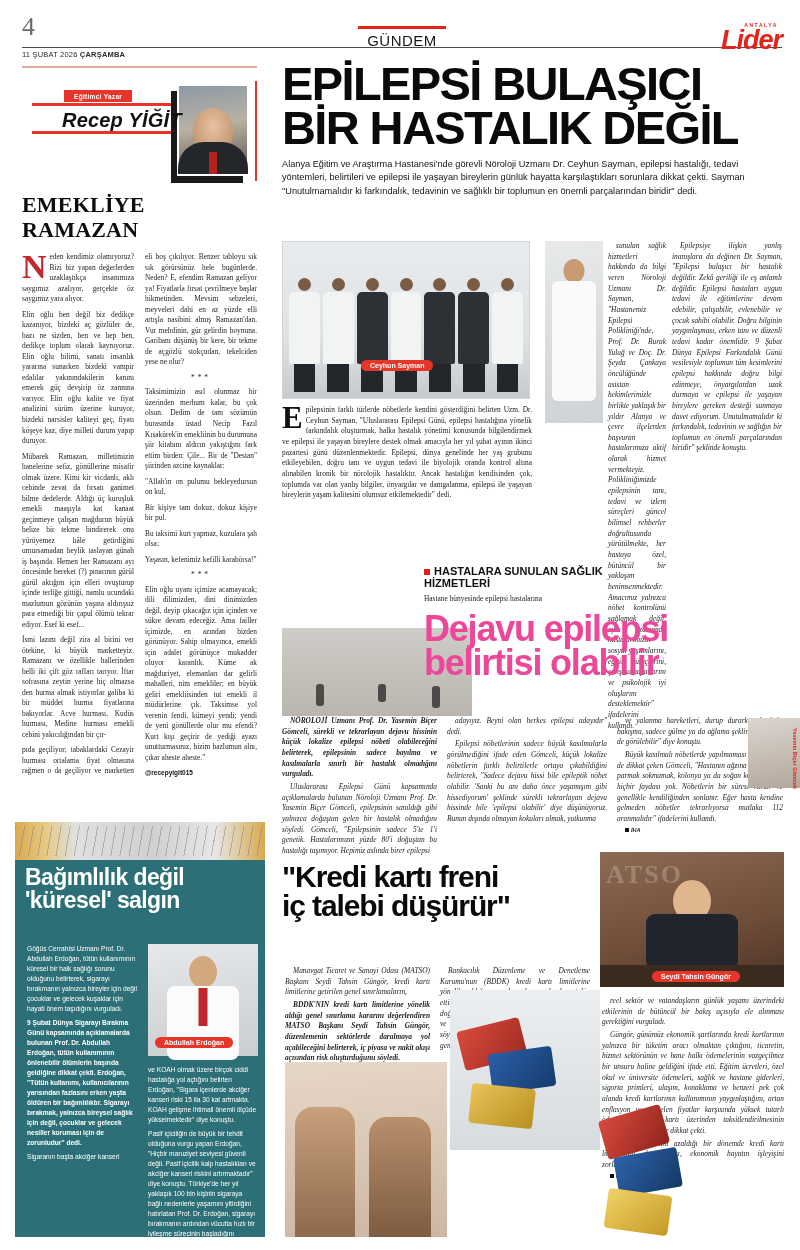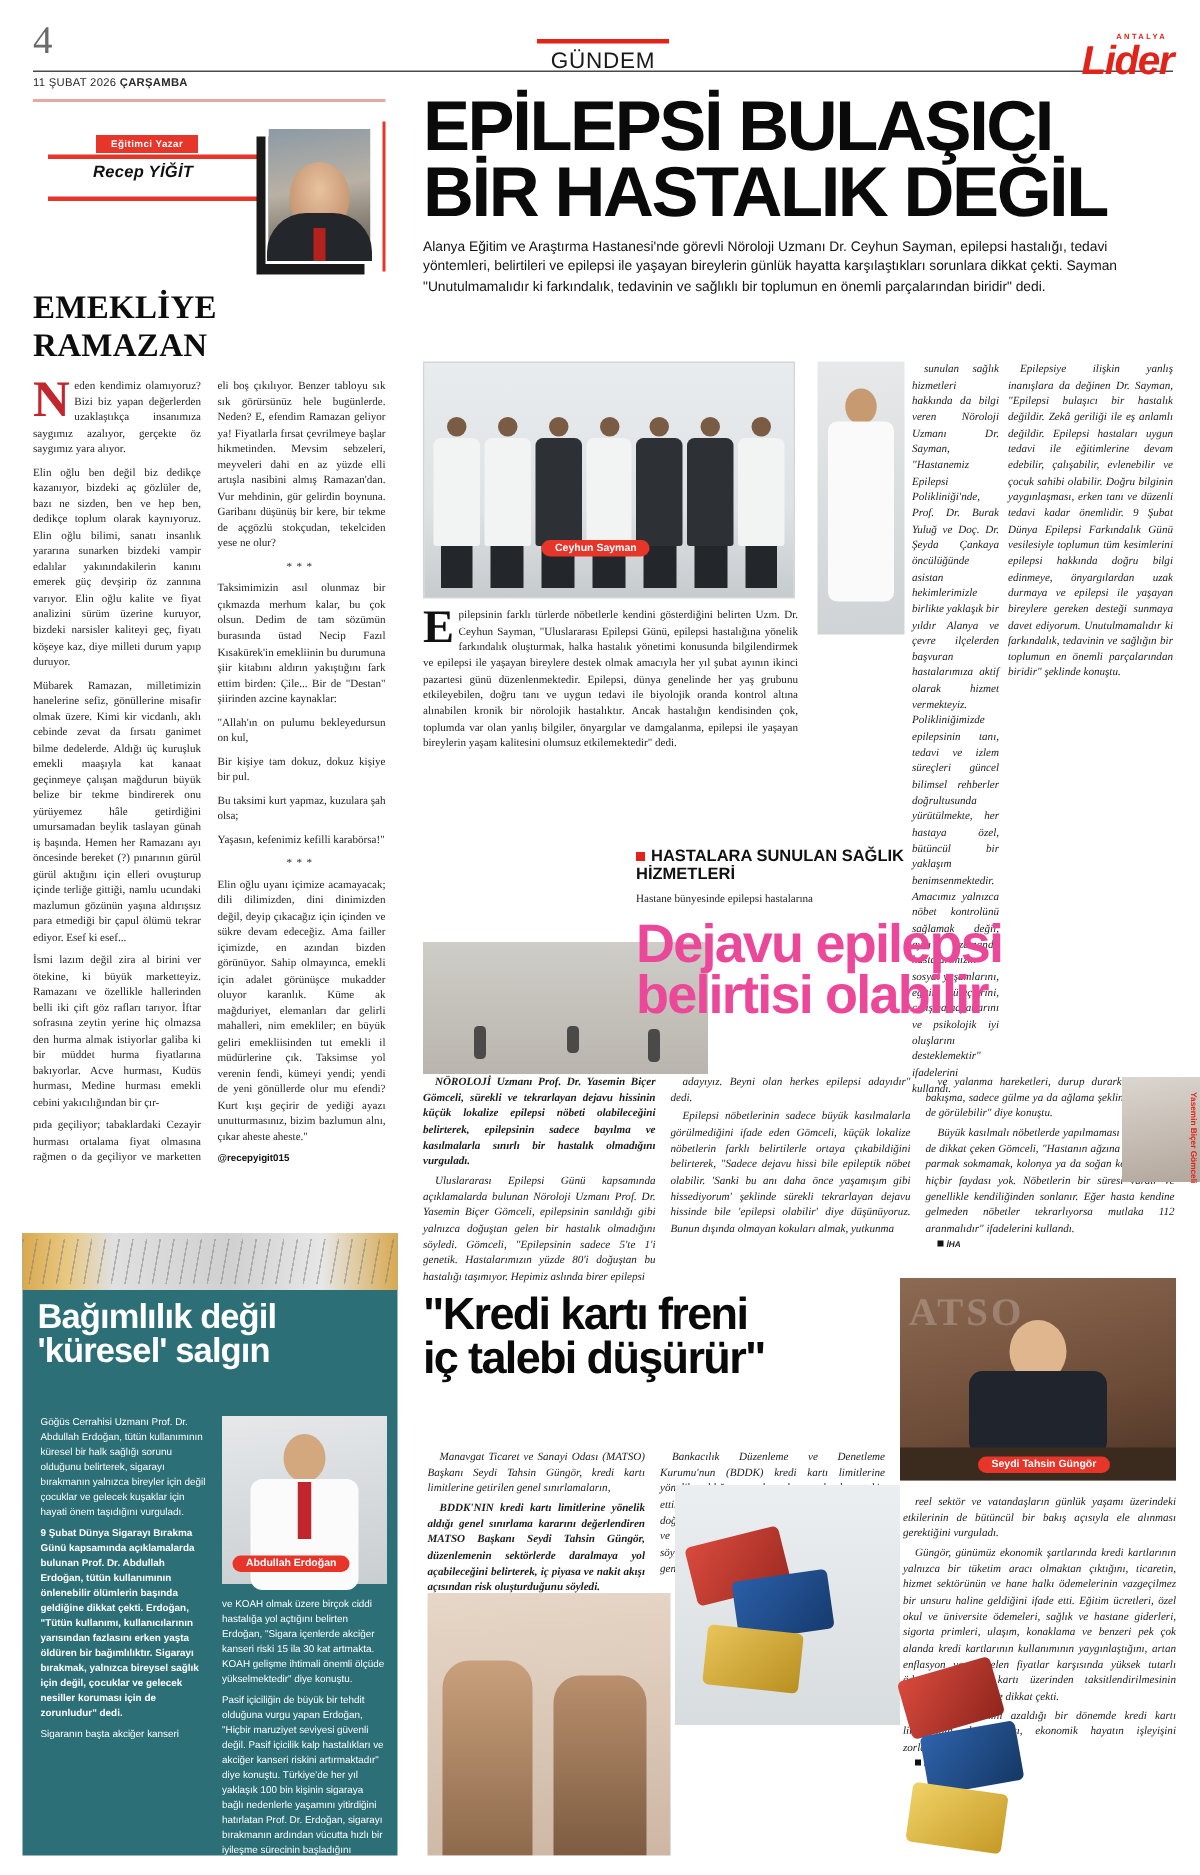--- a/index.html
+++ b/index.html
@@ -26,21 +26,21 @@
 
   
   .columnist { position: absolute; top: 66px; left: 22px; width: 235px; }
   .col-topline { height: 2px; background: #e8a9a4; width: 100%; margin-bottom: 11px; }
   .col-head { position: relative; height: 112px; }
   .author-tag { position: absolute; top: 11px; left: 42px; background: #e8352a; color: #fff;
     font-family: "Liberation Sans", sans-serif; font-size: 6.5px; font-weight: 700;
     padding: 2.5px 10px; letter-spacing: .3px; z-index: 3; }
   .tag-bar { position: absolute; top: 24px; left: 10px; width: 150px; height: 3px; background: #e8352a; }
   .author-name { position: absolute; top: 30px; left: 40px; font-family: "Liberation Sans", sans-serif;
-    font-size: 11px; font-style: italic; font-weight: 700; color: #111; letter-spacing: .2px; z-index: 3; }
+    font-size: 20px; font-style: italic; font-weight: 700; color: #111; letter-spacing: .2px; z-index: 3; }
   .name-bar { position: absolute; top: 52px; left: 10px; width: 150px; height: 3px; background: #e8352a; }
   .author-photo { position: absolute; top: 5px; right: 8px; width: 72px; height: 92px;
     background: linear-gradient(170deg,#8c9aa6 0%,#b9b1a4 45%,#5c5148 100%); border: 2px solid #fff; z-index: 2; }
   .photo-shadow { position: absolute; top: 12px; right: 14px; width: 72px; height: 92px; background: #1a1a1a; z-index: 1; }
   .photo-redline { position: absolute; top: 2px; right: 0px; width: 2px; height: 100px; background: #e8352a; z-index: 3; }
   .photo-face { position:absolute; left:50%; top:22px; transform:translateX(-50%); width:40px; height:46px;
     background: radial-gradient(ellipse at 50% 40%, #e8c2a0 0%, #c99b76 70%, #a87a55 100%); border-radius: 50% 50% 45% 45%; }
   .photo-body { position:absolute; left:50%; bottom:0; transform:translateX(-50%); width:70px; height:32px; background:#23262b; border-radius: 26px 26px 0 0;}
   .photo-tie { position:absolute; left:50%; bottom:0; transform:translateX(-50%); width:8px; height:22px; background:#b3221c; }
   .col-title { font-family: "Liberation Serif", serif; font-size: 22px; font-weight: 700;
@@ -194,21 +194,21 @@
     <div class="col-title">
       <span>EMEKLİYE RAMAZAN</span>
     </div>
     <div class="col-body">
       <p class="dropcap">Neden kendimiz olamıyoruz? Bizi biz yapan değerlerden uzaklaştıkça insanımıza saygımız azalıyor, gerçekte öz saygımız yara alıyor.</p>
       <p>Elin oğlu ben değil biz dedikçe kazanıyor, bizdeki aç gözlüler de, bazı ne sizden, ben ve hep ben, dedikçe toplum olarak kaynıyoruz. Elin oğlu bilimi, sanatı insanlık yararına sunarken bizdeki vampir edalılar yakınındakilerin kanını emerek güç devşirip öz zannına varıyor. Elin oğlu kalite ve fiyat analizini sürüm üzerine kuruyor, bizdeki narsisler kaliteyi geç, fiyatı köşeye kaz, diye milleti durum yapıp duruyor.</p>
       <p>Mübarek Ramazan, milletimizin hanelerine sefiz, gönüllerine misafir olmak üzere. Kimi kir vicdanlı, aklı cebinde zevat da fırsatı ganimet bilme dedelerde. Aldığı üç kuruşluk emekli maaşıyla kat kanaat geçinmeye çalışan mağdurun büyük belize bir tekme bindirerek onu yürüyemez hâle getirdiğini umursamadan beylik taslayan günah iş başında. Hemen her Ramazanı ayı öncesinde bereket (?) pınarının gürül gürül aktığını için elleri ovuşturup içinde terliğe gittiği, namlu ucundaki mazlumun gözünün yaşına aldırışsız para etmediği bir çapul ölümü tekrar ediyor. Esef ki esef...</p>
       <p>İsmi lazım değil zira al birini ver ötekine, ki büyük marketteyiz. Ramazanı ve özellikle hallerinden belli iki çift göz rafları tarıyor. İftar sofrasına zeytin yerine hiç olmazsa den hurma almak istiyorlar galiba ki bir müddet hurma fiyatlarına bakıyorlar. Acve hurması, Kudüs hurması, Medine hurması emekli cebini yakıcılığından bir çır-</p>
       <p>pıda geçiliyor; tabaklardaki Cezayir hurması ortalama fiyat olmasına rağmen o da geçiliyor ve marketten eli boş çıkılıyor. Benzer tabloyu sık sık görürsünüz hele bugünlerde. Neden? E, efendim Ramazan geliyor ya! Fiyatlarla fırsat çevrilmeye başlar hikmetinden. Mevsim sebzeleri, meyveleri dahi en az yüzde elli artışla nasibini almış Ramazan'dan. Vur mehdinin, gür gelirdin boynuna. Garibanı düşünüş bir kere, bir tekme de açgözlü stokçudan, tekelciden yese ne olur?</p>
       <p class="sep">***</p>
-      <p>Taksimimizin asıl olunmaz bir çıkmazda merhum kalar, bu çok olsun. Dedim de tam sözümün burasında üstad Necip Fazıl Kısakürek'in emekliinin bu durumuna şiir kitabını aldırın yakıştığını fark ettim birden: Çile... Bir de "Destan" şiirinden azcine kaynaklar:</p>
+      <p>Taksimimizin asıl olunmaz bir üzerinden merhum kalar, bu çok olsun. Dedim de tam sözümün burasında üstad Necip Fazıl Kısakürek'in emekliinin bu durumuna şiir kitabını aldırın yakıştığını fark ettim birden: Çile... Bir de "Destan" şiirinden azcine kaynaklar:</p>
       <p>"Allah'ın on pulumu bekleyedursun on kul,</p>
       <p>Bir kişiye tam dokuz, dokuz kişiye bir pul.</p>
       <p>Bu taksimi kurt yapmaz, kuzulara şah olsa;</p>
       <p>Yaşasın, kefenimiz kefilli karabörsa!"</p>
       <p class="sep">***</p>
       <p>Elin oğlu uyanı içimize acamayacak; dili dilimizden, dini dinimizden değil, deyip çıkacağız için içinden ve sükre devam edeceğiz. Ama failler içimizde, en azından bizden görünüyor. Sahip olmayınca, emekli için adalet görünüşce mukadder oluyor karanlık. Küme ak mağduriyet, elemanları dar gelirli mahalleri, nim emekliler; en büyük geliri emekliisinden tut emekli il müdürlerine çık. Taksimse yol verenin fendi, kümeyi yendi; yendi de yeni gönüllerde olur mu efendi? Kurt kışı geçirir de yediği ayazı unutturmasınız, bizim bazlumun alnı, çıkar aheste aheste."</p>
       <p class="handle">@recepyigit015</p>
     </div>
   </div>
 

